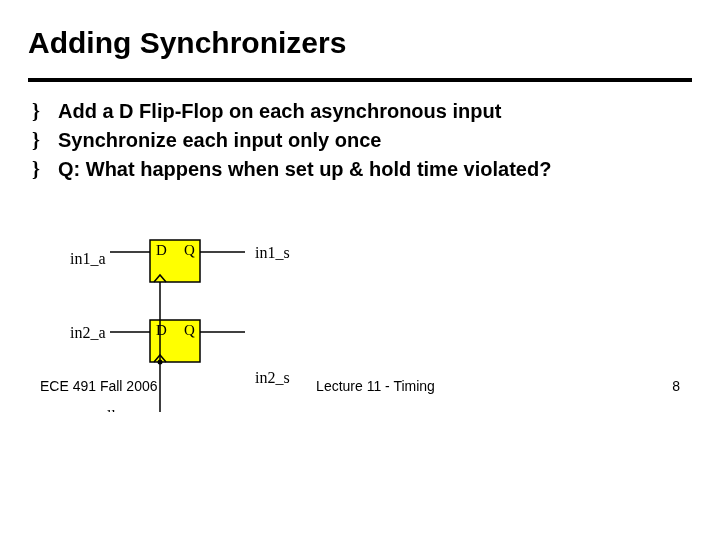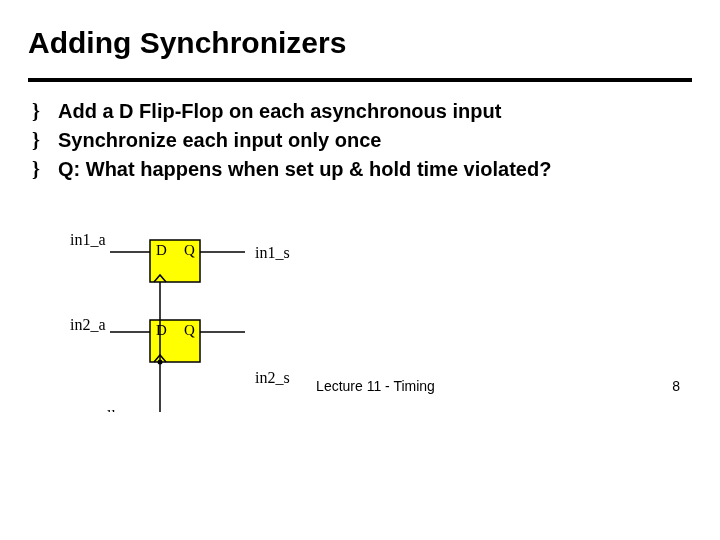--- a/index.html
+++ b/index.html
@@ -140,23 +140,24 @@
       <circle cx="90" cy="132" r="2.5" fill="#000"></circle>
 
       <line x1="54" y1="186" x2="90" y2="186" stroke="#000" stroke-width="1.5"></line>
 
       <text x="86" y="25" font-family="Times New Roman, serif" font-size="15">D</text>
       <text x="114" y="25" font-family="Times New Roman, serif" font-size="15">Q</text>
       <text x="86" y="105" font-family="Times New Roman, serif" font-size="15">D</text>
       <text x="114" y="105" font-family="Times New Roman, serif" font-size="15">Q</text>
     </svg>
 
-    <span class="lbl" style="left:0px; top:1px;">in1_a</span>
+    <span class="lbl" style="left:0px; top:20px;">in1_a</span>
     <span class="lbl" style="left:185px; top:14px;text-align:right;">in1_s</span>
-    <span class="lbl" style="left:0px; top:86px;">in2_a</span>
+    <span class="lbl" style="left:0px; top:94px;">in2_a</span>
     <span class="lbl" style="left:185px; top:94px;margin-top:45px;">in2_s</span>
     <span class="lbl" style="left:30px; top:178px;">clk</span>
   </div>
 
+  <div class="footer-left">ECE 491 Fall 2006</div>
   <div class="footer-center">Lecture 11 - Timing</div>
   <div class="footer-right">8</div>
 
 </div>
 
 </body></html>

